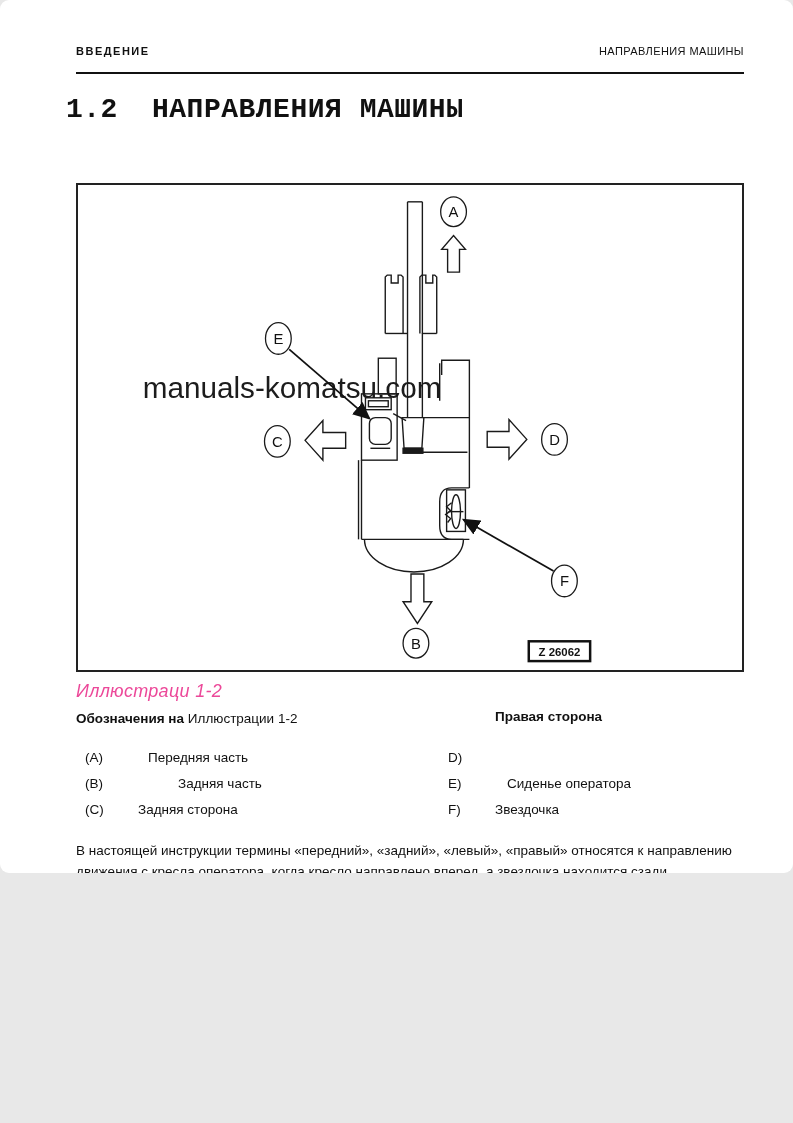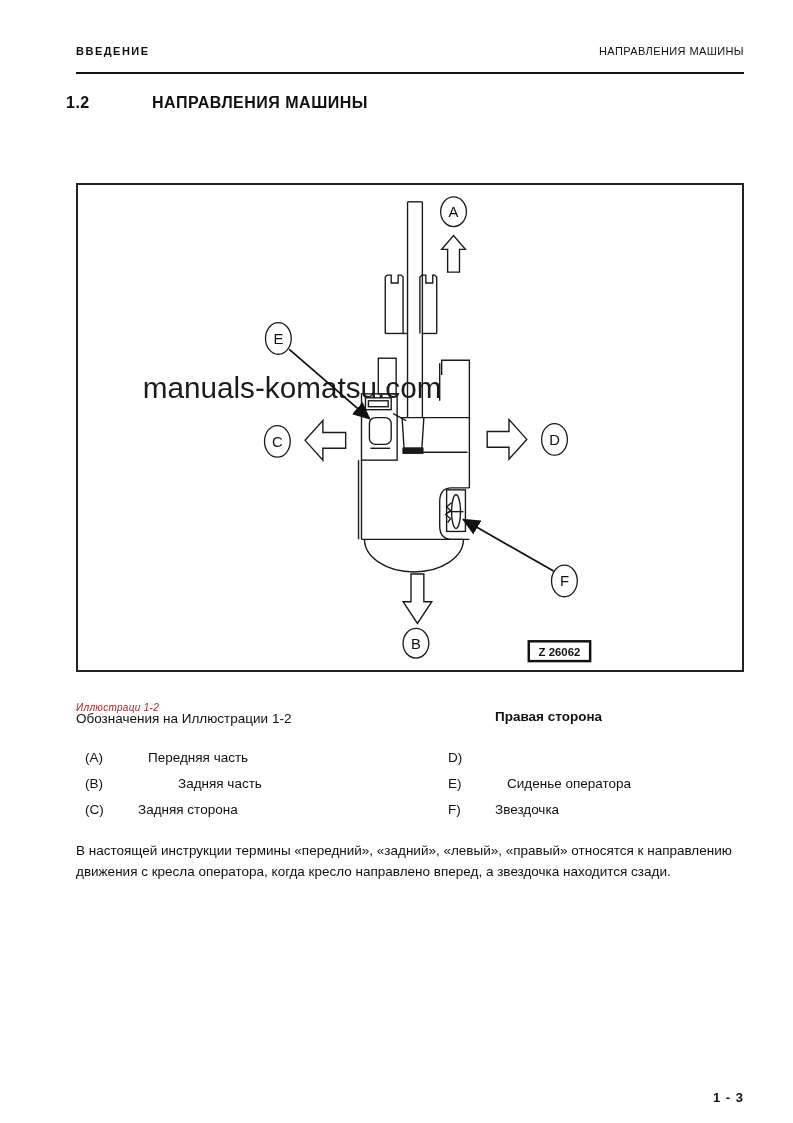--- a/index.html
+++ b/index.html
@@ -1,39 +1,40 @@
 <!DOCTYPE html>
 <html><head>
 <meta charset="utf-8">
 <style>
   html,body{margin:0;padding:0;background:#e8e8e8;}
   .page{
     position:relative;
-    width:793px;height:1123px;
+    width:793px;height:873px;
     background:#ffffff;
     margin:0 auto;
     font-family:"Liberation Sans", sans-serif;
     color:#111;
     overflow:hidden;
+    border-radius:9px;
   }
   .abs{position:absolute;}
   
   .hdr-left{left:76px;top:45px;font-size:11px;font-weight:bold;letter-spacing:1.5px;}
   .hdr-right{right:49px;top:45px;font-size:11px;font-weight:normal;letter-spacing:.4px;}
   .hdr-rule{left:76px;top:72px;width:668px;height:2px;background:#111;}
   
-  .sec-title{left:66px;top:94px;font-size:16px;font-weight:bold;letter-spacing:.5px;white-space:nowrap;}
+  .sec-title{left:66px;top:94px;font-size:28px;font-weight:bold;letter-spacing:.5px;white-space:nowrap;font-family:Liberation Mono, monospace;}
   .sec-title .num{display:inline-block;width:86px;}
   
   .figure-box{left:76px;top:183px;width:668px;height:489px;border:2px solid #222;box-sizing:border-box;background:#fff;}
   .figure-box svg{display:block;width:100%;height:100%;}
   
-  .fig-caption{left:76px;top:702px;font-size:10px;font-style:italic;color:#b91c1c;letter-spacing:.3px;}
+  .fig-caption{left:76px;top:681px;font-size:18px;font-style:italic;color:#ec4899;letter-spacing:.3px;}
   .legend-heading{left:76px;top:711px;font-size:13.5px;}
-  .legend-heading .b{font-weight:normal;margin-top:32px;}
+  .legend-heading .b{font-weight:bold;margin-top:32px;}
   .lg-key{font-size:13.5px;}
   .lg-label{font-size:13.5px;}
   
   .body-par{left:76px;top:840px;width:672px;font-size:13.5px;line-height:21px;}
   
   .footer-page{right:49px;top:1074px;font-size:13px;font-weight:bold;letter-spacing:1px;margin-top:16px;}
   svg text{font-family:"Liberation Sans", sans-serif;}
 </style>
 </head>
 <body>

